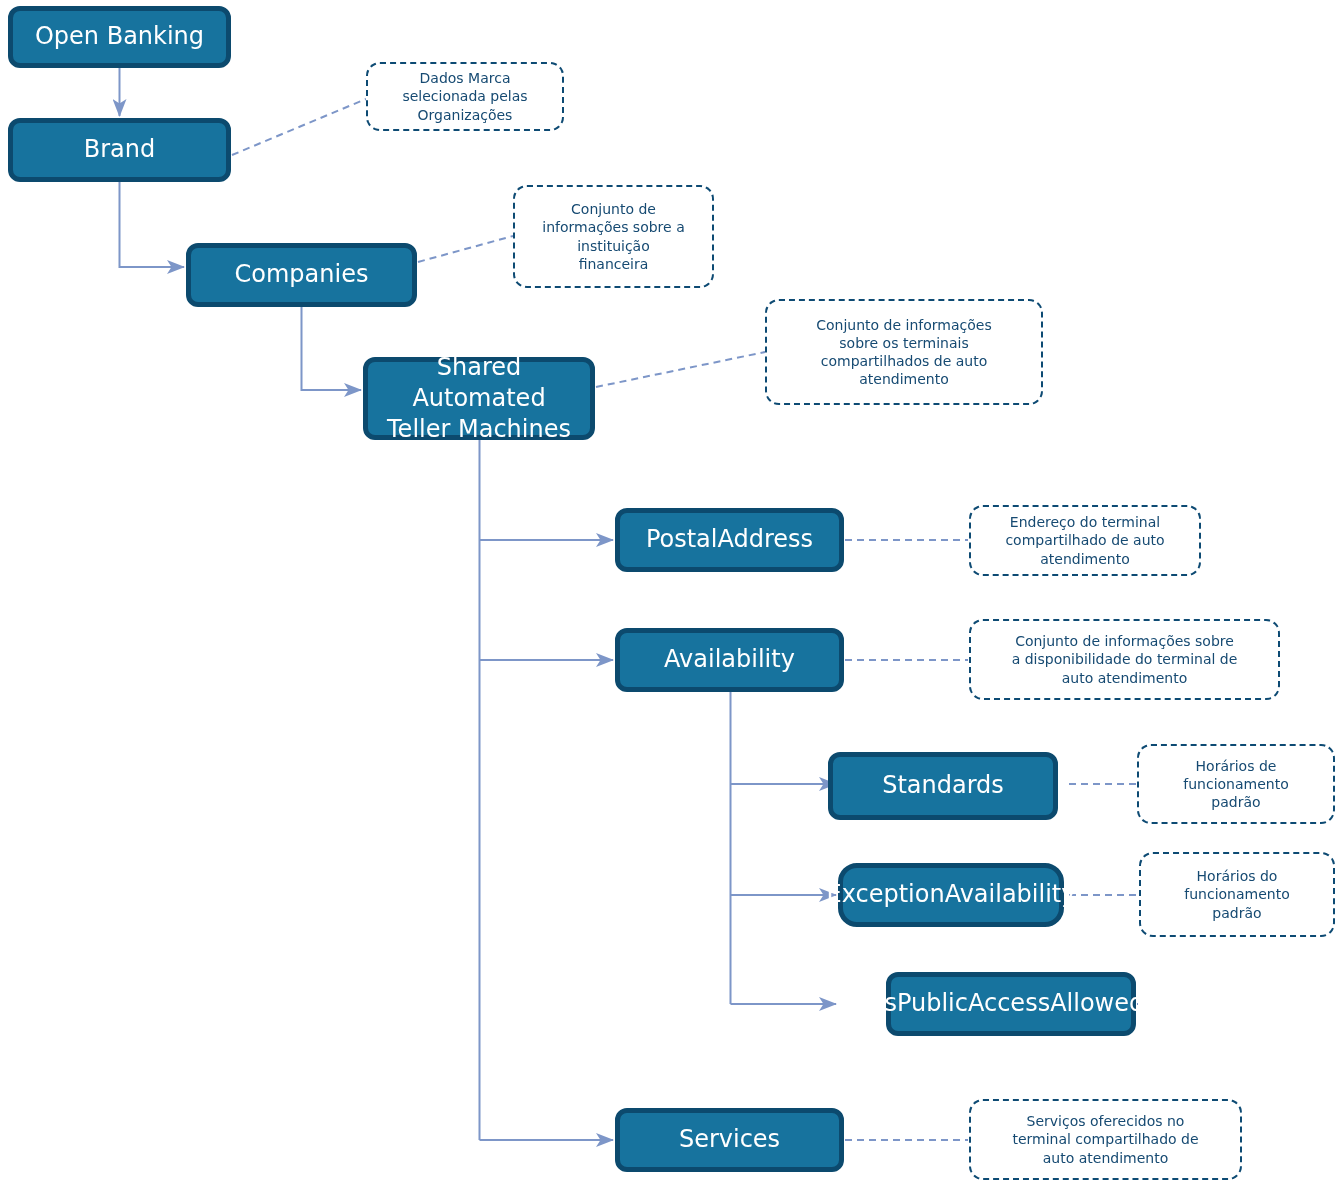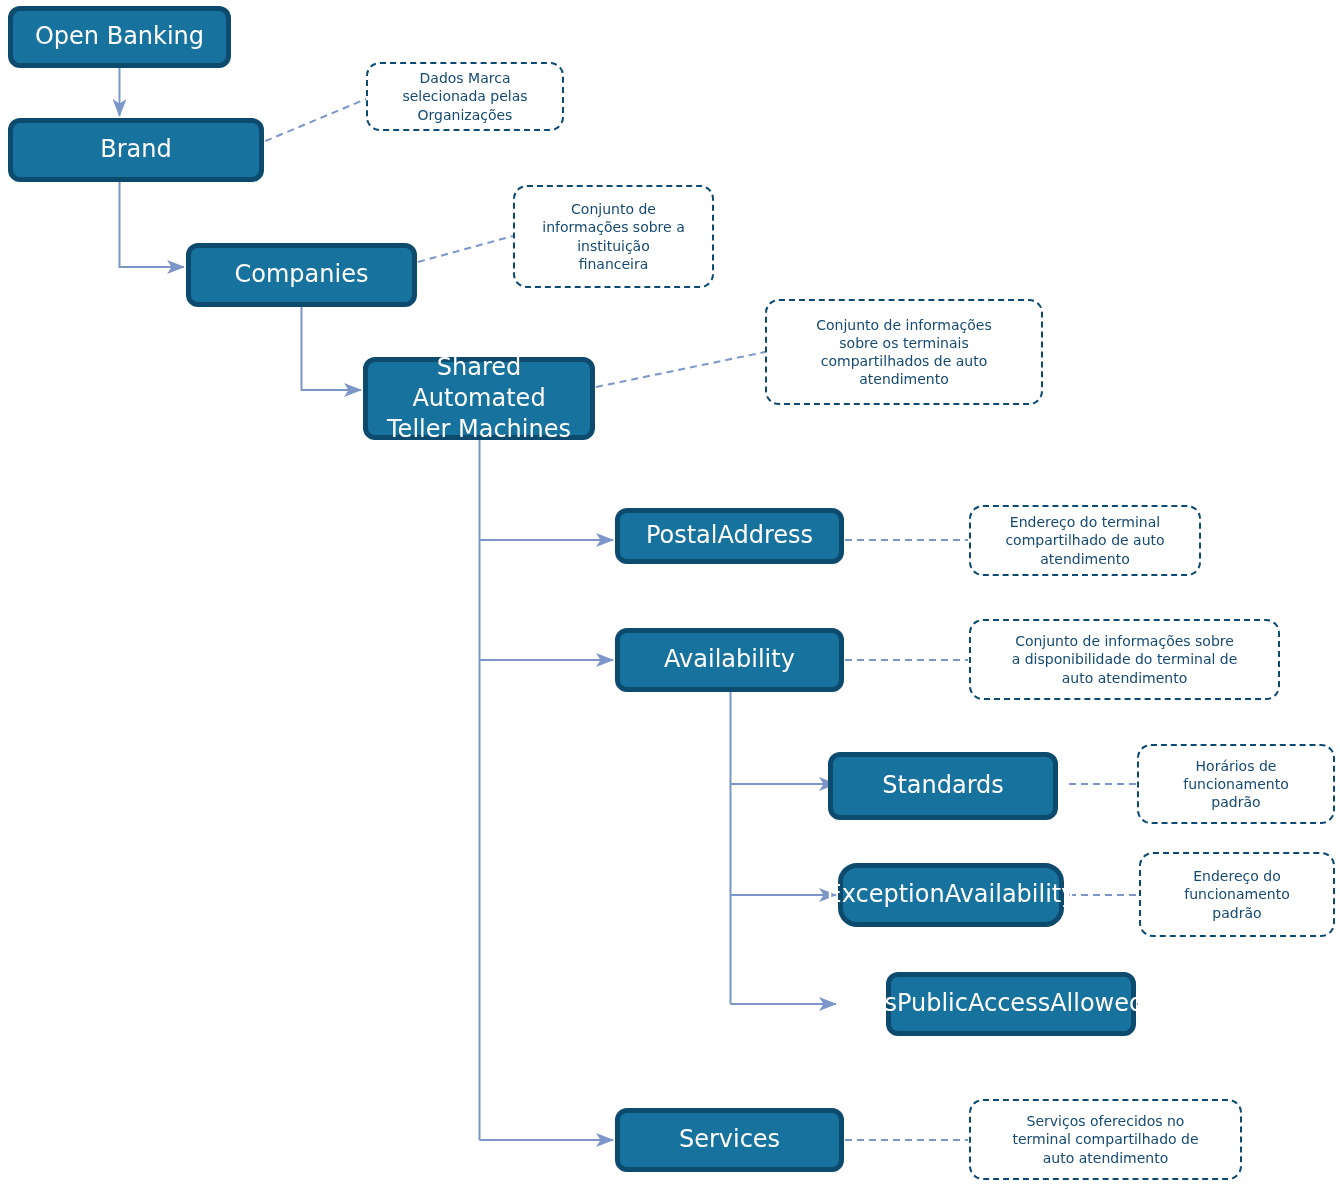--- a/index.html
+++ b/index.html
@@ -43,24 +43,24 @@
     border-radius:14px;
     color:var(--note-text);
     font-size:14px;line-height:1.3;
     text-align:center;
     box-sizing:border-box;
     white-space:pre-line;
     padding:3px 6px;
   }
   
   #n-open-banking {left:8px;   top:6px;    width:223px; height:62px;}
-  #n-brand        {left:8px;   top:118px;  width:256px; height:64px;}
+  #n-brand        {left:8px;   top:118px;  width:223px; height:64px;}
   #n-companies    {left:186px; top:235px;  width:231px; height:64px;margin-top:8px;}
   #n-satm         {left:363px; top:357px;  width:232px; height:83px;}
-  #n-postal       {left:615px; top:508px;  width:229px; height:56px;}
+  #n-postal       {left:615px; top:508px;  width:229px; height:64px;}
   #n-availability {left:615px; top:628px;  width:229px; height:64px;}
   #n-standards    {left:828px; top:752px;  width:230px; height:68px;text-align:right;}
   #n-exception    {left:838px; top:863px;  width:226px; height:64px;border-radius:19px;}
   #n-ispublic     {left:886px; top:972px;  width:250px; height:64px;}
   #n-services     {left:615px; top:1108px; width:229px; height:64px;}
   
   #a-brand        {left:366px;  top:62px;   width:198px; height:69px;}
   #a-companies    {left:513px;  top:185px;  width:201px; height:103px;}
   #a-satm         {left:765px;  top:299px;  width:278px; height:106px;}
   #a-postal       {left:969px;  top:505px;  width:232px; height:71px;}
@@ -165,21 +165,21 @@
     <span>Conjunto de informações sobre
 a disponibilidade do terminal de
 auto atendimento</span>
   </div>
   <div class="note" id="a-standards">
     <span>Horários de
 funcionamento
 padrão</span>
   </div>
   <div class="note" id="a-exception">
-    <span>Endereço do
+    <span>Horários do
 funcionamento
 padrão</span>
   </div>
   <div class="note" id="a-services">
     <span>Serviços oferecidos no
 terminal compartilhado de
 auto atendimento</span>
   </div>
 
 </div>

